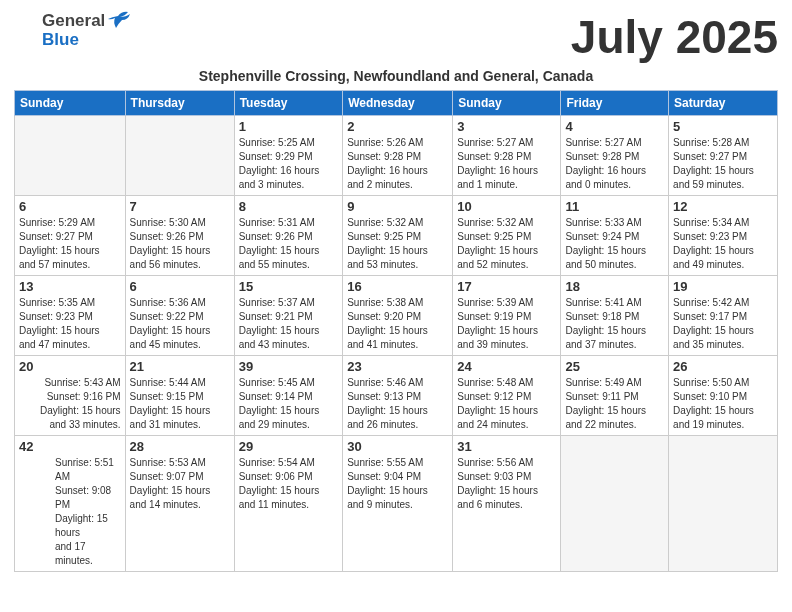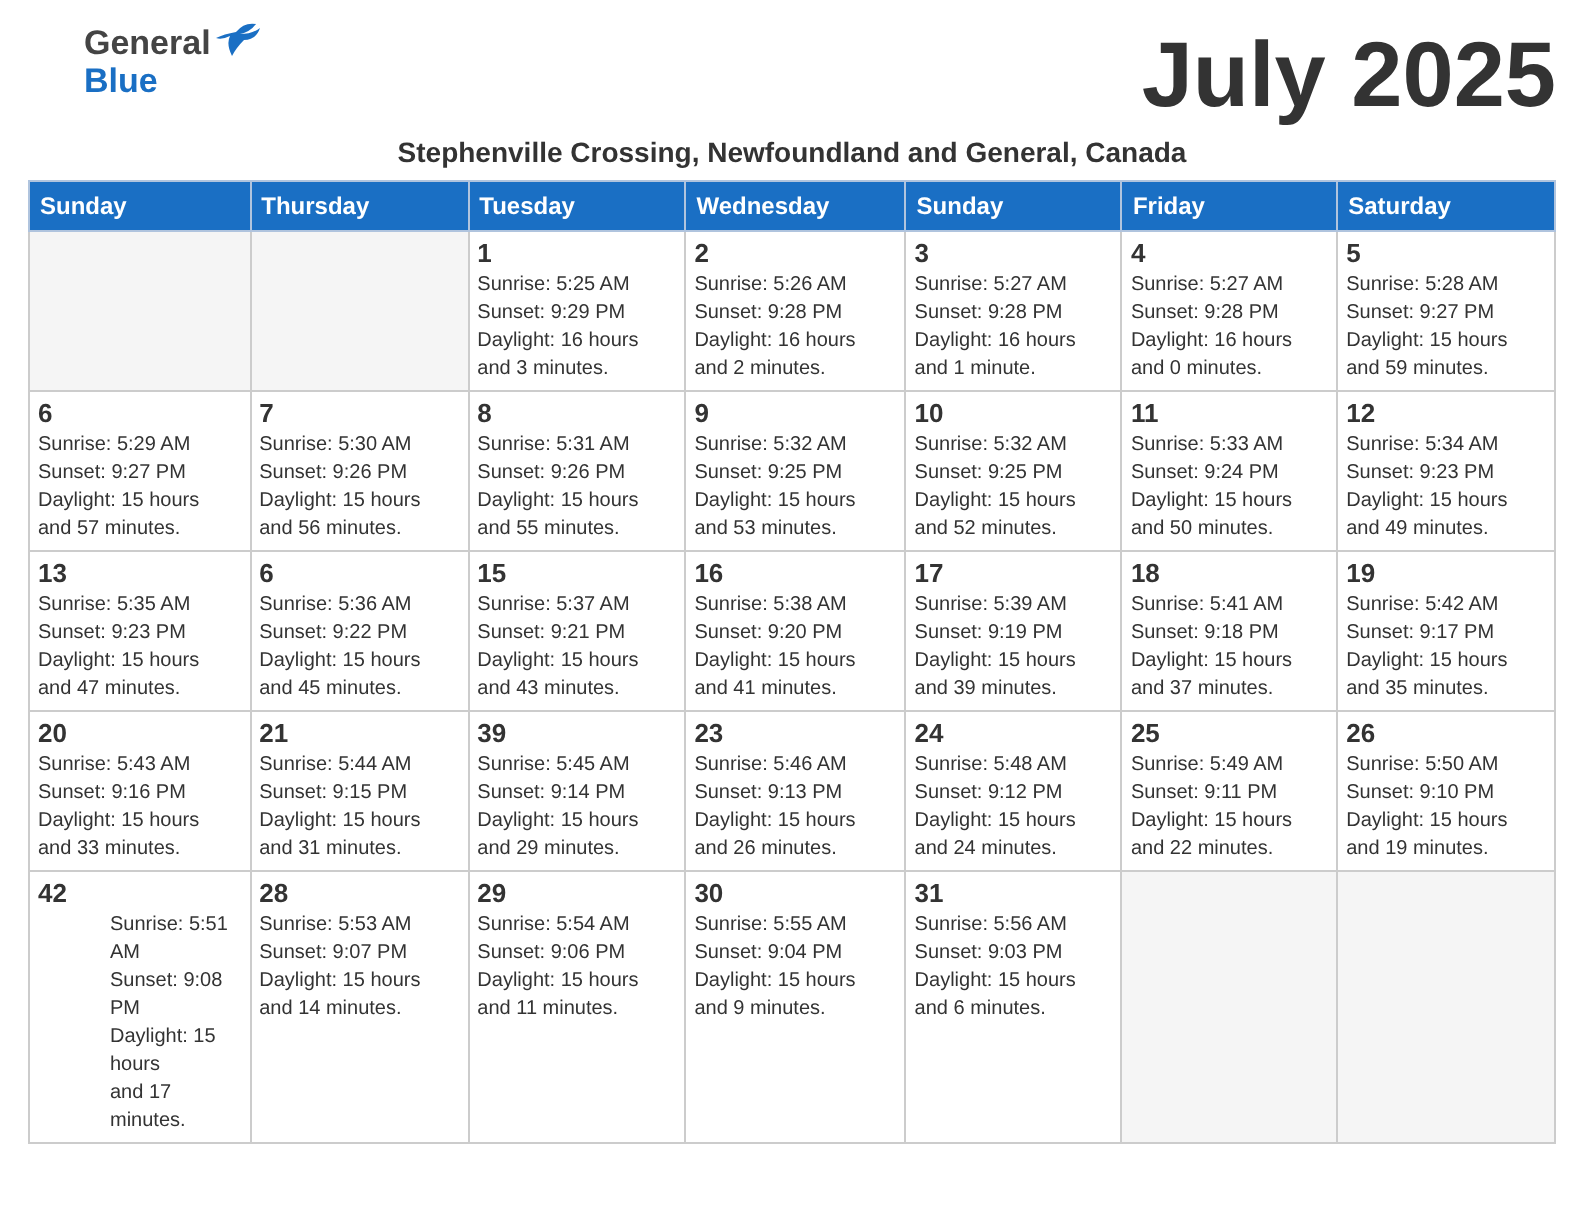--- a/index.html
+++ b/index.html
@@ -263,21 +263,21 @@
             <div class="day-number">19</div>
             <div class="day-info" style="white-space: pre-line;">Sunrise: 5:42 AM
 Sunset: 9:17 PM
 Daylight: 15 hours
 and 35 minutes.</div>
           </td>
         </tr>
         <tr>
           <td>
             <div class="day-number">20</div>
-            <div class="day-info" style="white-space: pre-line;">Sunrise: 5:43 AM
+            <div class="day-info" style="white-space: pre-line; text-align: right;">Sunrise: 5:43 AM
 Sunset: 9:16 PM
 Daylight: 15 hours
 and 33 minutes.</div>
           </td>
           <td>
             <div class="day-number">21</div>
             <div class="day-info" style="white-space: pre-line;">Sunrise: 5:44 AM
 Sunset: 9:15 PM
 Daylight: 15 hours
 and 31 minutes.</div>

